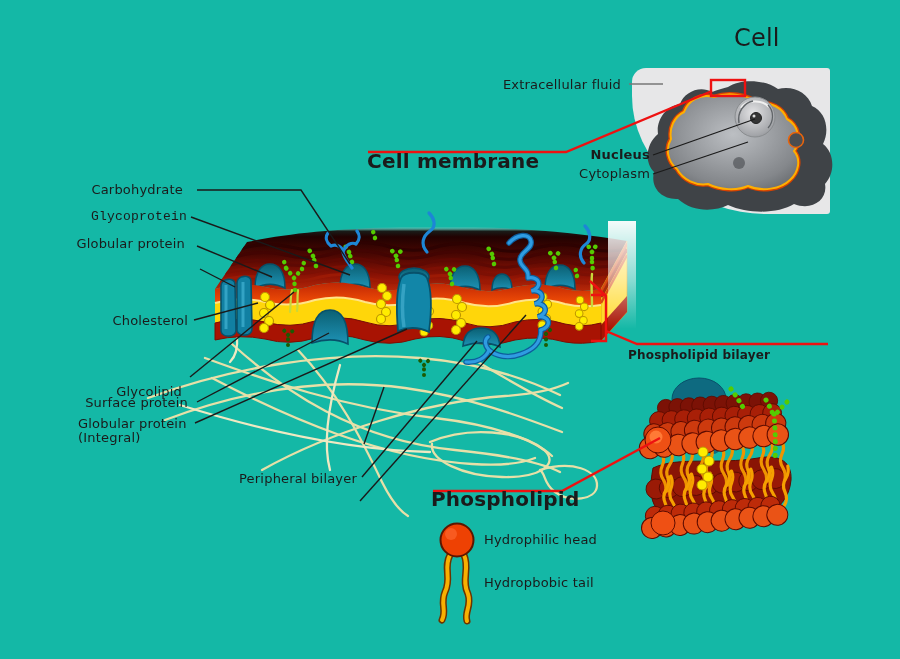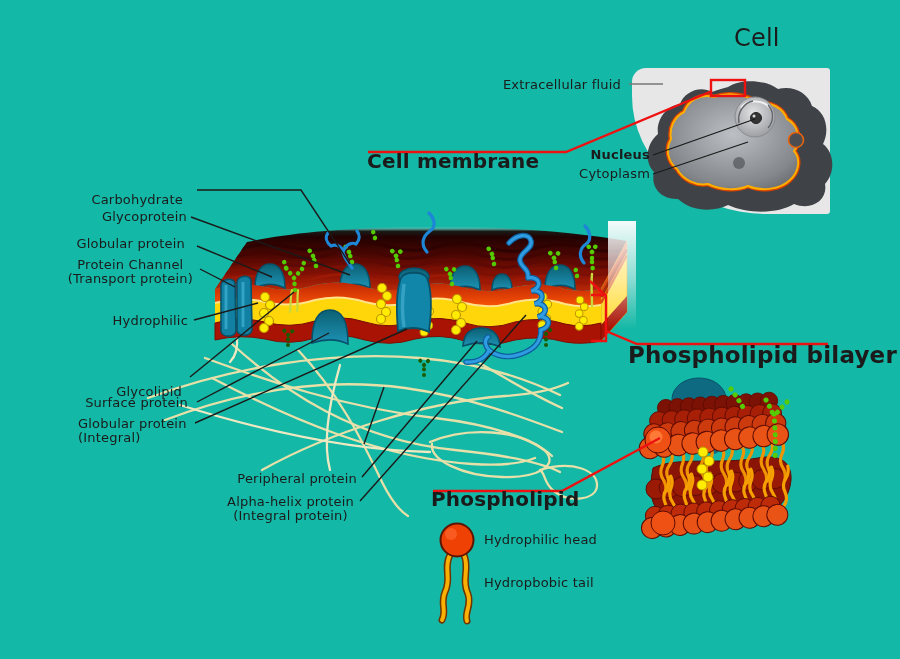--- a/index.html
+++ b/index.html
@@ -2,39 +2,39 @@
 <html><head>
 <meta charset="utf-8">
 <style>
   html,body{margin:0;padding:0;background:#f7f7f7;}
   .stage{position:relative;width:900px;height:659px;background:#14b8a6;overflow:hidden;
          font-family:"DejaVu Sans","Liberation Sans",sans-serif;color:#1b1b1b;}
   .inset-panel{position:absolute;left:632px;top:68px;width:198px;height:146px;background:#e7e7e8;
          border-radius:14px 3px 3px 3px;border-bottom-left-radius:135px 118px;}
   svg.art{position:absolute;left:0;top:0;z-index:1;}
   .lb{position:absolute;z-index:2;font-size:13px;line-height:14px;letter-spacing:.2px;white-space:nowrap;}
-  .ra{text-align:center;}
+  .ra{text-align:right;}
   .hd{font-weight:bold;font-size:20px;letter-spacing:.2px;}
-  #lbl-carbohydrate{right:717px;top:193px;}
-  #lbl-glycoprotein{right:713px;top:210px;}
+  #lbl-carbohydrate{right:717px;top:183px;}
+  #lbl-glycoprotein{right:713px;top:210px;font-family:Liberation Mono, monospace;}
   #lbl-globular{right:715px;top:237px;}
   #lbl-channel{right:707px;top:258px;}
   #lbl-cholesterol{right:712px;top:314px;}
   #lbl-glycolipid{right:718px;top:370px;margin-top:15px;}
   #lbl-surface{right:712px;top:396px;}
   #lbl-globular-int{left:78px;top:417px;}
   #lbl-filaments{right:544px;top:435px;}
   #lbl-peripheral{right:543px;top:472px;}
   #lbl-alpha{right:546px;top:495px;}
   #lbl-ecf{right:279px;top:78px;}
   #lbl-nucleus{right:250px;top:148px;font-weight:bold;}
   #lbl-cytoplasm{right:250px;top:167px;}
   #ttl-cell{left:734px;top:31px;font-size:24px;}
   #hd-cellmembrane{left:367px;top:154px;}
-  #hd-bilayer{left:628px;top:348px;font-size:23px;}
+  #hd-bilayer{left:628px;top:348px;font-size:12px;}
   #hd-phospholipid{left:431px;top:492px;}
   #lbl-head{left:484px;top:533px;}
   #lbl-tail{left:484px;top:576px;}
 </style>
 </head>
 <body>
 
 <div class="stage">
 
   <div class="inset-panel"></div>
@@ -337,32 +337,24 @@
   <div class="lb ra" id="lbl-ecf">Extracellular fluid</div>
   <div class="lb ra" id="lbl-nucleus">Nucleus</div>
   <div class="lb ra" id="lbl-cytoplasm">Cytoplasm</div>
   <div class="lb hd" id="hd-cellmembrane">Cell membrane</div>
   <div class="lb hd" id="hd-bilayer">Phospholipid bilayer</div>
   <div class="lb hd" id="hd-phospholipid">Phospholipid</div>
 
   <div class="lb ra" id="lbl-carbohydrate">Carbohydrate</div>
   <div class="lb ra" id="lbl-glycoprotein">Glycoprotein</div>
   <div class="lb ra" id="lbl-globular">Globular protein</div>
-  <div class="lb ra" id="lbl-channel">
-    <span>Protein Channel</span><br>
-    <span>(Transport protein)</span>
-  </div>
-  <div class="lb ra" id="lbl-cholesterol">Hydrophilic</div>
+  <div class="lb ra" id="lbl-cholesterol">Cholesterol</div>
   <div class="lb ra" id="lbl-glycolipid">Glycolipid</div>
   <div class="lb ra" id="lbl-surface">Surface protein</div>
   <div class="lb" id="lbl-globular-int">
     <span>Globular protein</span><br>
     <span>(Integral)</span>
   </div>
-  <div class="lb ra" id="lbl-peripheral">Peripheral protein</div>
-  <div class="lb ra" id="lbl-alpha">
-    <span>Alpha-helix protein</span><br>
-    <span>(Integral protein)</span>
-  </div>
+  <div class="lb ra" id="lbl-peripheral">Peripheral bilayer</div>
 
   <div class="lb" id="lbl-head">Hydrophilic head</div>
   <div class="lb" id="lbl-tail">Hydropbobic tail</div>
 </div>
 
 </body></html>

